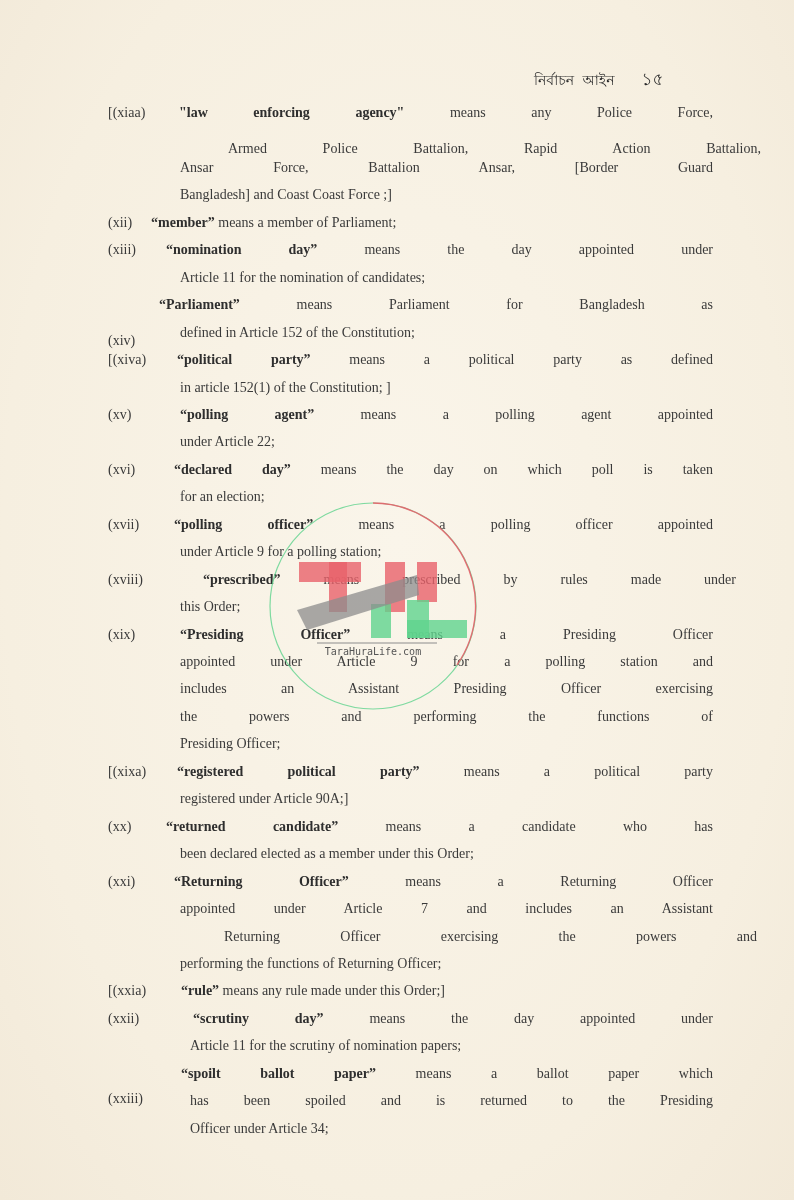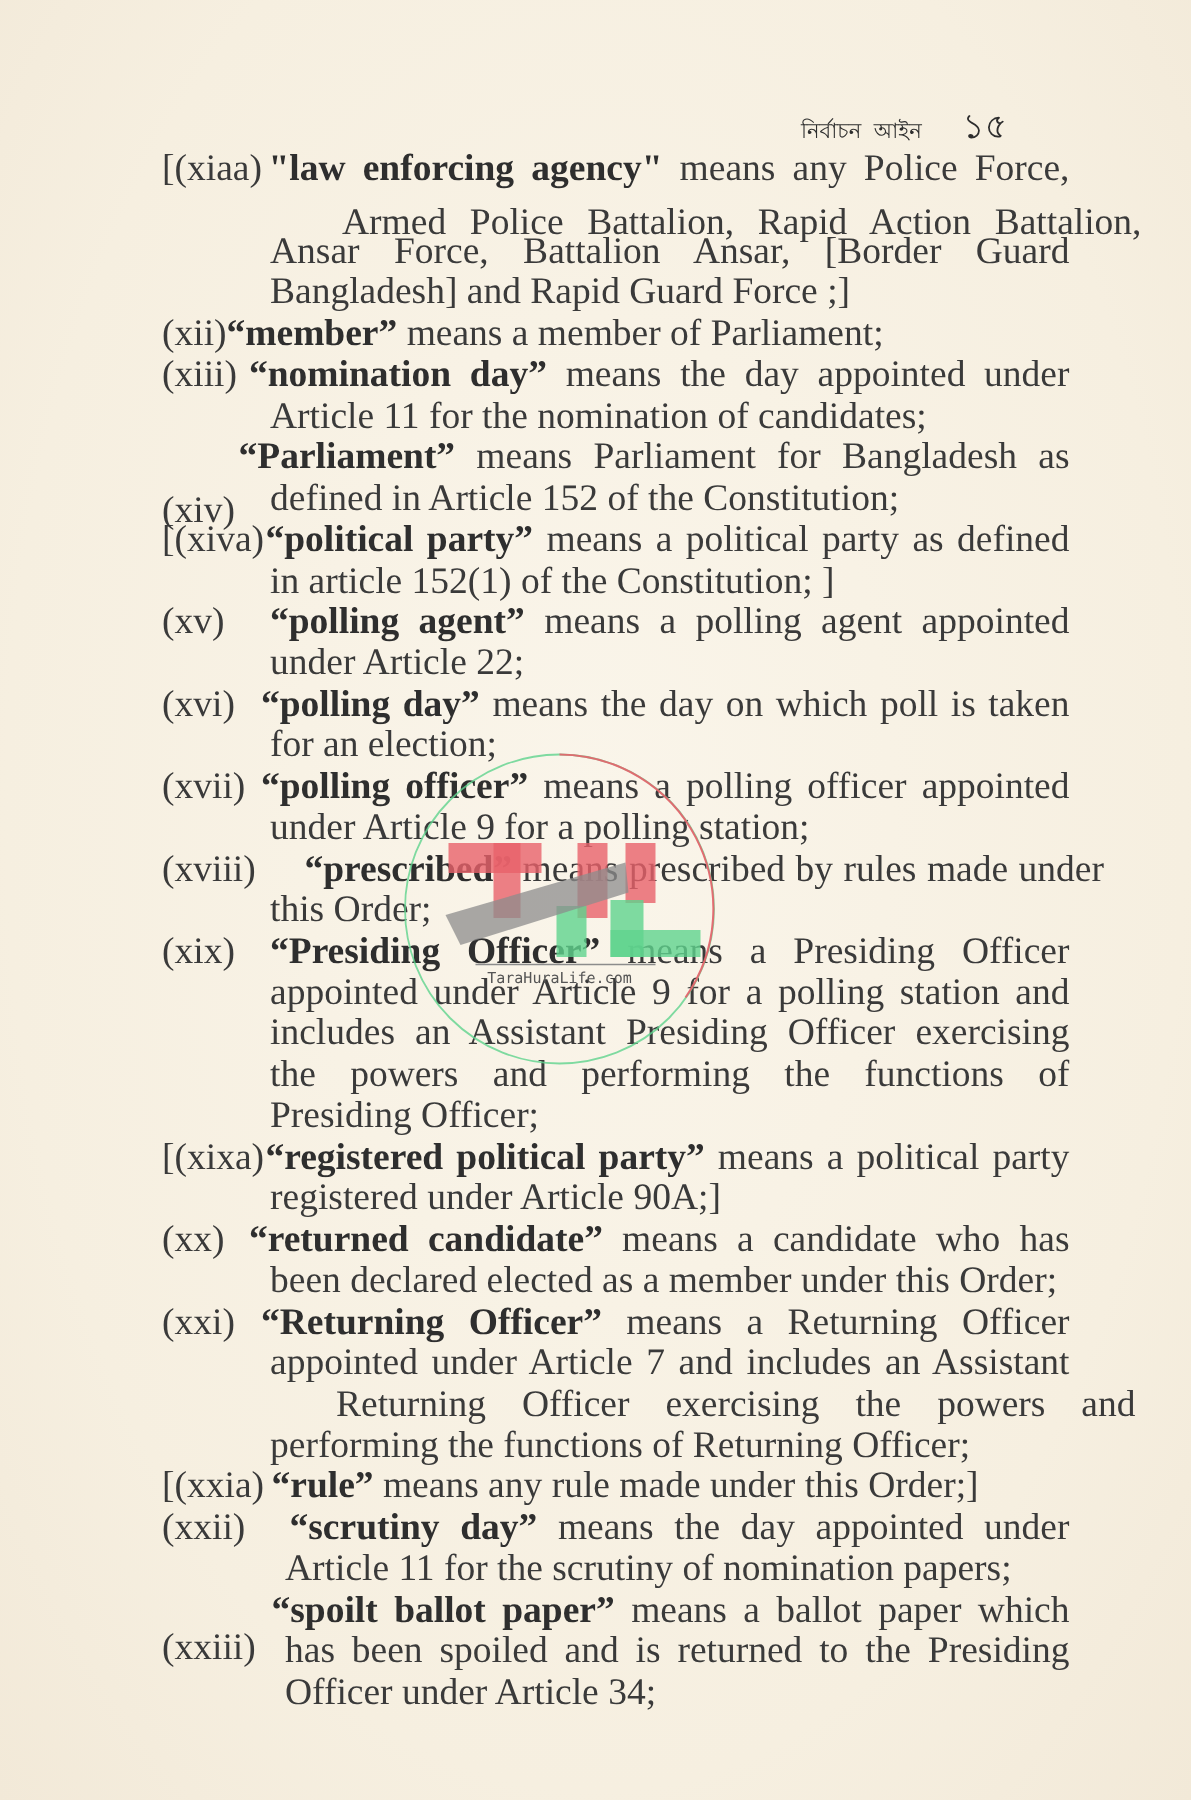--- a/index.html
+++ b/index.html
@@ -23,32 +23,32 @@
   }
   .running-head {
     position: absolute;
     top: 66px;
     left: 534px;
     font-size: 20px;
     color: #2d2d2d;
     white-space: nowrap;
   }
   .running-head .title { margin-right: 22px; font-family: Liberation Mono, monospace; font-size: 14px; margin-top: 28px; }
-  .running-head .pageno { font-family: "DejaVu Sans", sans-serif; font-size: 23px; margin-top: 42px; }
+  .running-head .pageno { font-family: "DejaVu Sans", sans-serif; font-size: 17px; margin-top: 42px; }
 
   .defs {
     position: absolute;
     top: 99px;
     left: 0;
     width: 794px;
   }
   .line {
     position: absolute;
     height: 27px;
-    font-size: 25px;
+    font-size: 14px;
     line-height: 27px;
     white-space: nowrap;
   }
   .line.justify {
     text-align: justify;
     text-align-last: justify;
     white-space: normal;
     overflow: hidden;
   }
   .term { font-weight: bold; color: #2e2e2e; }
@@ -71,21 +71,21 @@
     <span class="title">নির্বাচন আইন</span>
     <span class="pageno">১৫</span>
   </div>
 
   <div class="defs" id="defs">
       <div>
         <span class="line" style="position: absolute; left: 108px; top: 0px;">[(xiaa)</span>
         <div class="line justify" style="top: 0px; left: 179px; width: 534px;"><span class="term">"law enforcing agency"</span><span> means any Police Force,</span></div>
         <div class="line justify" style="top: 36px; left: 180px; width: 533px; margin-left: 48px;">Armed Police Battalion, Rapid Action Battalion,</div>
         <div class="line justify" style="top: 54.9px; left: 180px; width: 533px;">Ansar Force, Battalion Ansar, [Border Guard</div>
-        <div class="line" style="top: 82.35px; left: 180px; width: 533px;">Bangladesh] and Rapid Guard Force ;]</div>
+        <div class="line" style="top: 82.35px; left: 180px; width: 533px;">Bangladesh] and Coast Coast Force ;]</div>
       </div>
       <div>
         <span class="line" style="position: absolute; left: 108px; top: 109.8px;">(xii)</span>
         <div class="line" style="top: 109.8px; left: 151px; width: 562px;"><span class="term">“member”</span><span> means a member of Parliament;</span></div>
       </div>
       <div>
         <span class="line" style="position: absolute; left: 108px; top: 137.25px;">(xiii)</span>
         <div class="line justify" style="top: 137.25px; left: 166px; width: 547px;"><span class="term">“nomination day”</span><span> means the day appointed under</span></div>
         <div class="line" style="top: 164.7px; left: 180px; width: 533px;">Article 11 for the nomination of candidates;</div>
       </div>
@@ -99,21 +99,21 @@
         <div class="line justify" style="top: 247.05px; left: 177px; width: 536px;"><span class="term">“political party”</span><span> means a political party as defined</span></div>
         <div class="line" style="top: 274.5px; left: 180px; width: 533px;">in article 152(1) of the Constitution; ]</div>
       </div>
       <div>
         <span class="line" style="position: absolute; left: 108px; top: 301.95px;">(xv)</span>
         <div class="line justify" style="top: 301.95px; left: 180px; width: 533px;"><span class="term">“polling agent”</span><span> means a polling agent appointed</span></div>
         <div class="line" style="top: 329.4px; left: 180px; width: 533px;">under Article 22;</div>
       </div>
       <div>
         <span class="line" style="position: absolute; left: 108px; top: 356.85px;">(xvi)</span>
-        <div class="line justify" style="top: 356.85px; left: 174px; width: 539px;"><span class="term">“polling day”</span><span> means the day on which poll is taken</span></div>
+        <div class="line justify" style="top: 356.85px; left: 174px; width: 539px;"><span class="term">“declared day”</span><span> means the day on which poll is taken</span></div>
         <div class="line" style="top: 384.3px; left: 180px; width: 533px;">for an election;</div>
       </div>
       <div>
         <span class="line" style="position: absolute; left: 108px; top: 411.75px;">(xvii)</span>
         <div class="line justify" style="top: 411.75px; left: 174px; width: 539px;"><span class="term">“polling officer”</span><span> means a polling officer appointed</span></div>
         <div class="line" style="top: 439.2px; left: 180px; width: 533px;">under Article 9 for a polling station;</div>
       </div>
       <div>
         <span class="line" style="position: absolute; left: 108px; top: 466.65px;">(xviii)</span>
         <div class="line justify" style="top: 466.65px; left: 180px; width: 533px; margin-left: 23px;"><span class="term">“prescribed”</span><span> means prescribed by rules made under</span></div>

